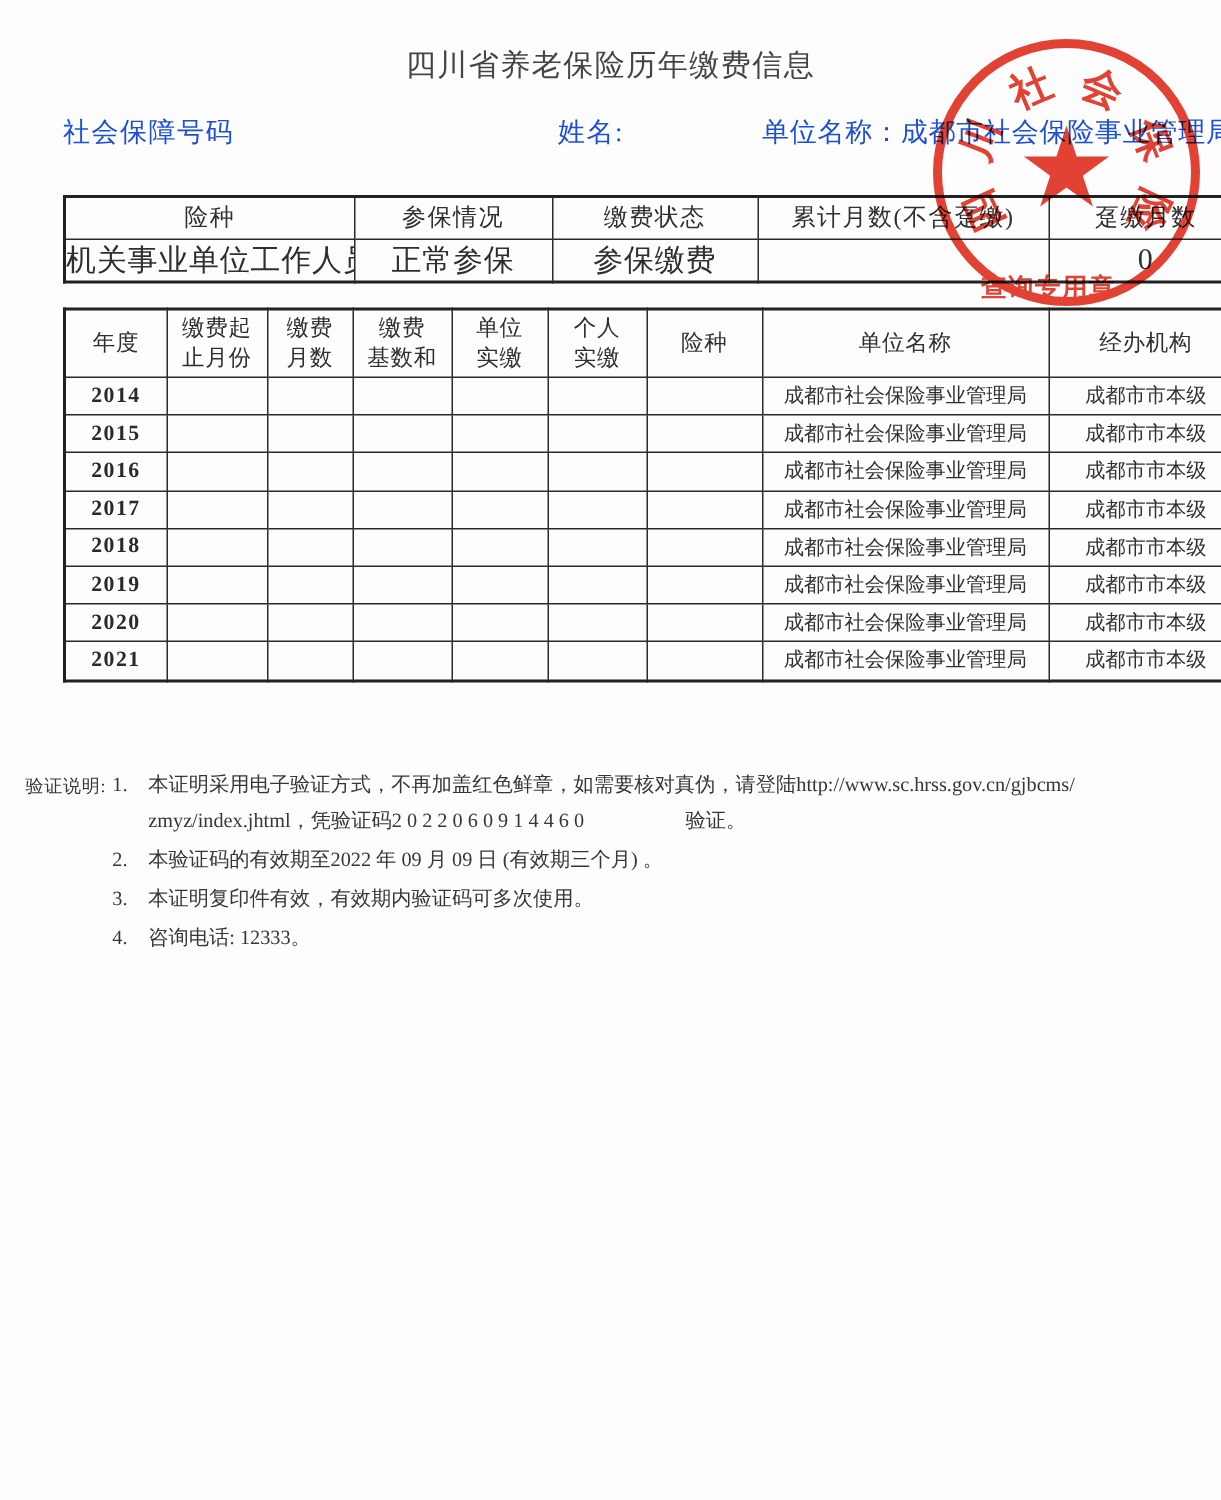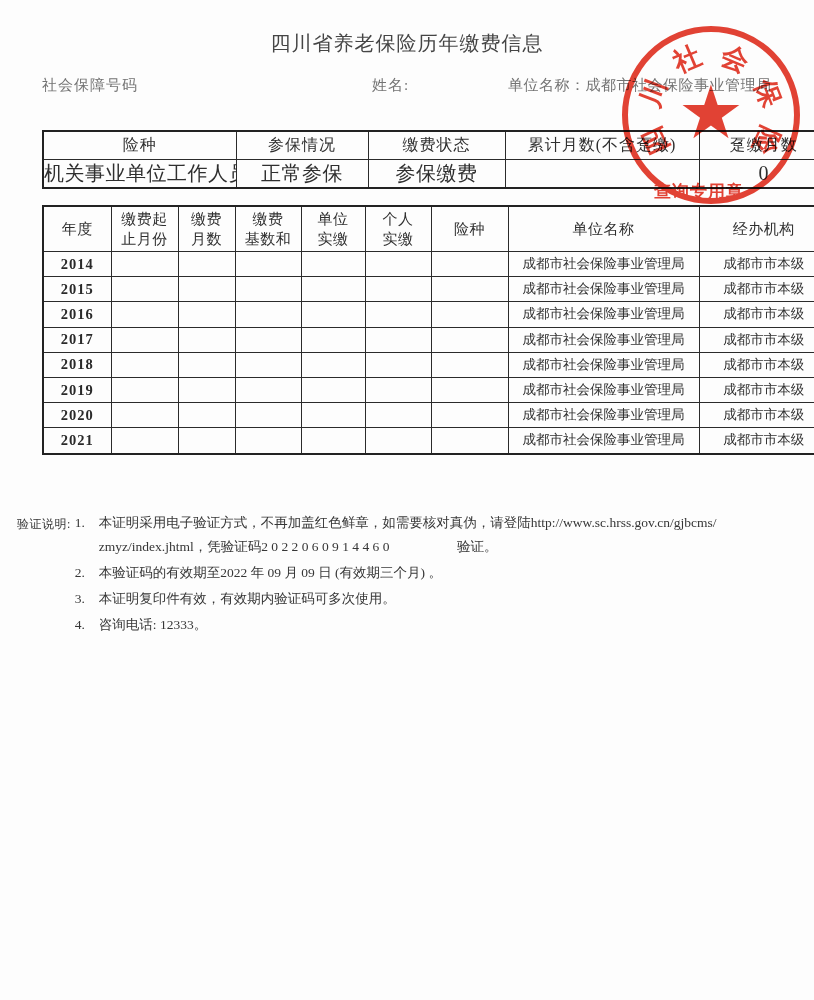--- a/index.html
+++ b/index.html
@@ -12,21 +12,21 @@
   }
   .page{
     position:relative;width:814px;height:1000px;
     background:#fdfdfd;
   }
   
   .doc-title{
     position:absolute;top:30px;left:0;width:814px;
     text-align:center;font-size:20px;letter-spacing:1px;color:#454545;
   }
-  .info-row{position:absolute;top:76px;left:0;width:644px;height:22px;font-size:15px;color:#737373;}
+  .info-row{position:absolute;top:76px;left:0;width:644px;height:22px;font-size:18px;color:#1d4ed8;}
   .info-ssn{position:absolute;left:42px;top:0;letter-spacing:1px;}
   .info-name{position:absolute;left:372px;top:0;letter-spacing:1px;}
   .info-unit{position:absolute;left:508px;top:0;letter-spacing:0.5px;white-space:nowrap;}
   
   table{border-collapse:collapse;table-layout:fixed;background:transparent;margin-left:28px;}
   th,td{
     border:1.6px solid #2b2b2b;
     text-align:center;vertical-align:middle;
     overflow:hidden;color:#2f2f2f;
     padding:0 1px;

